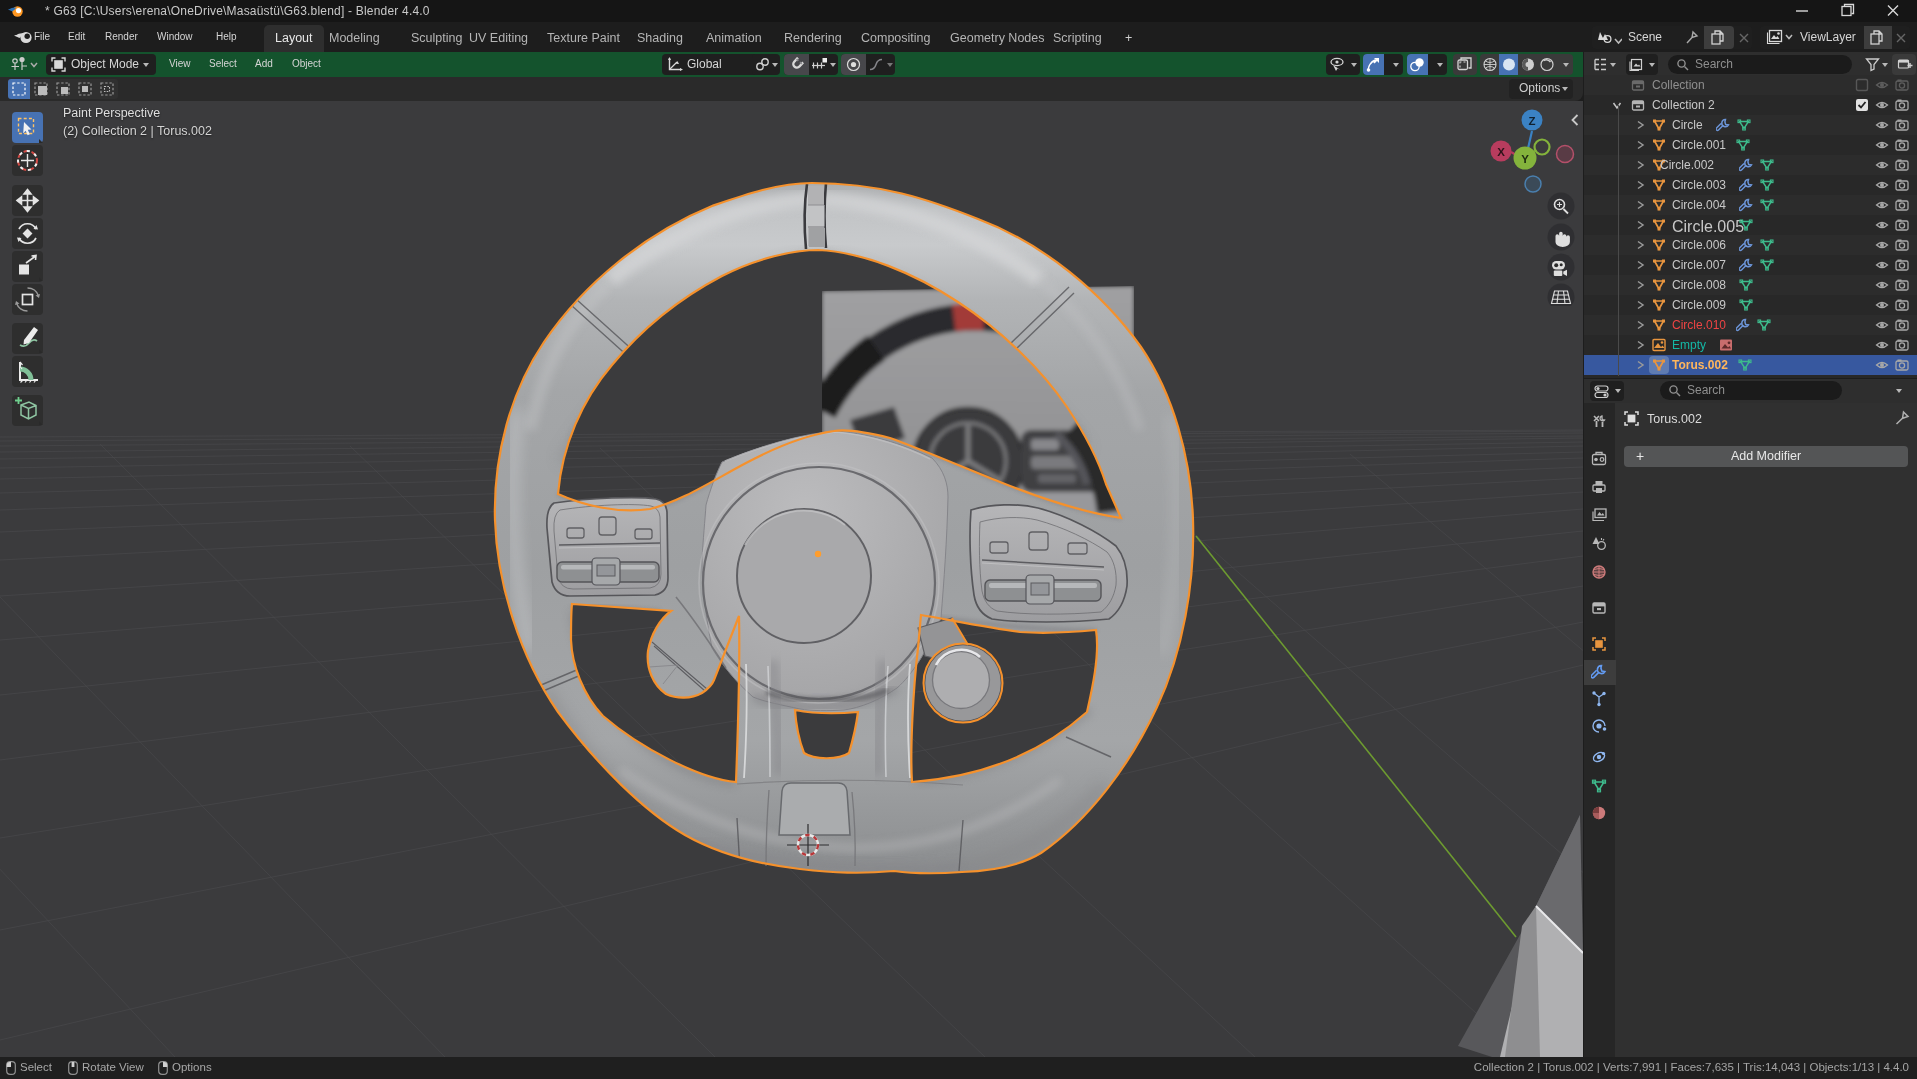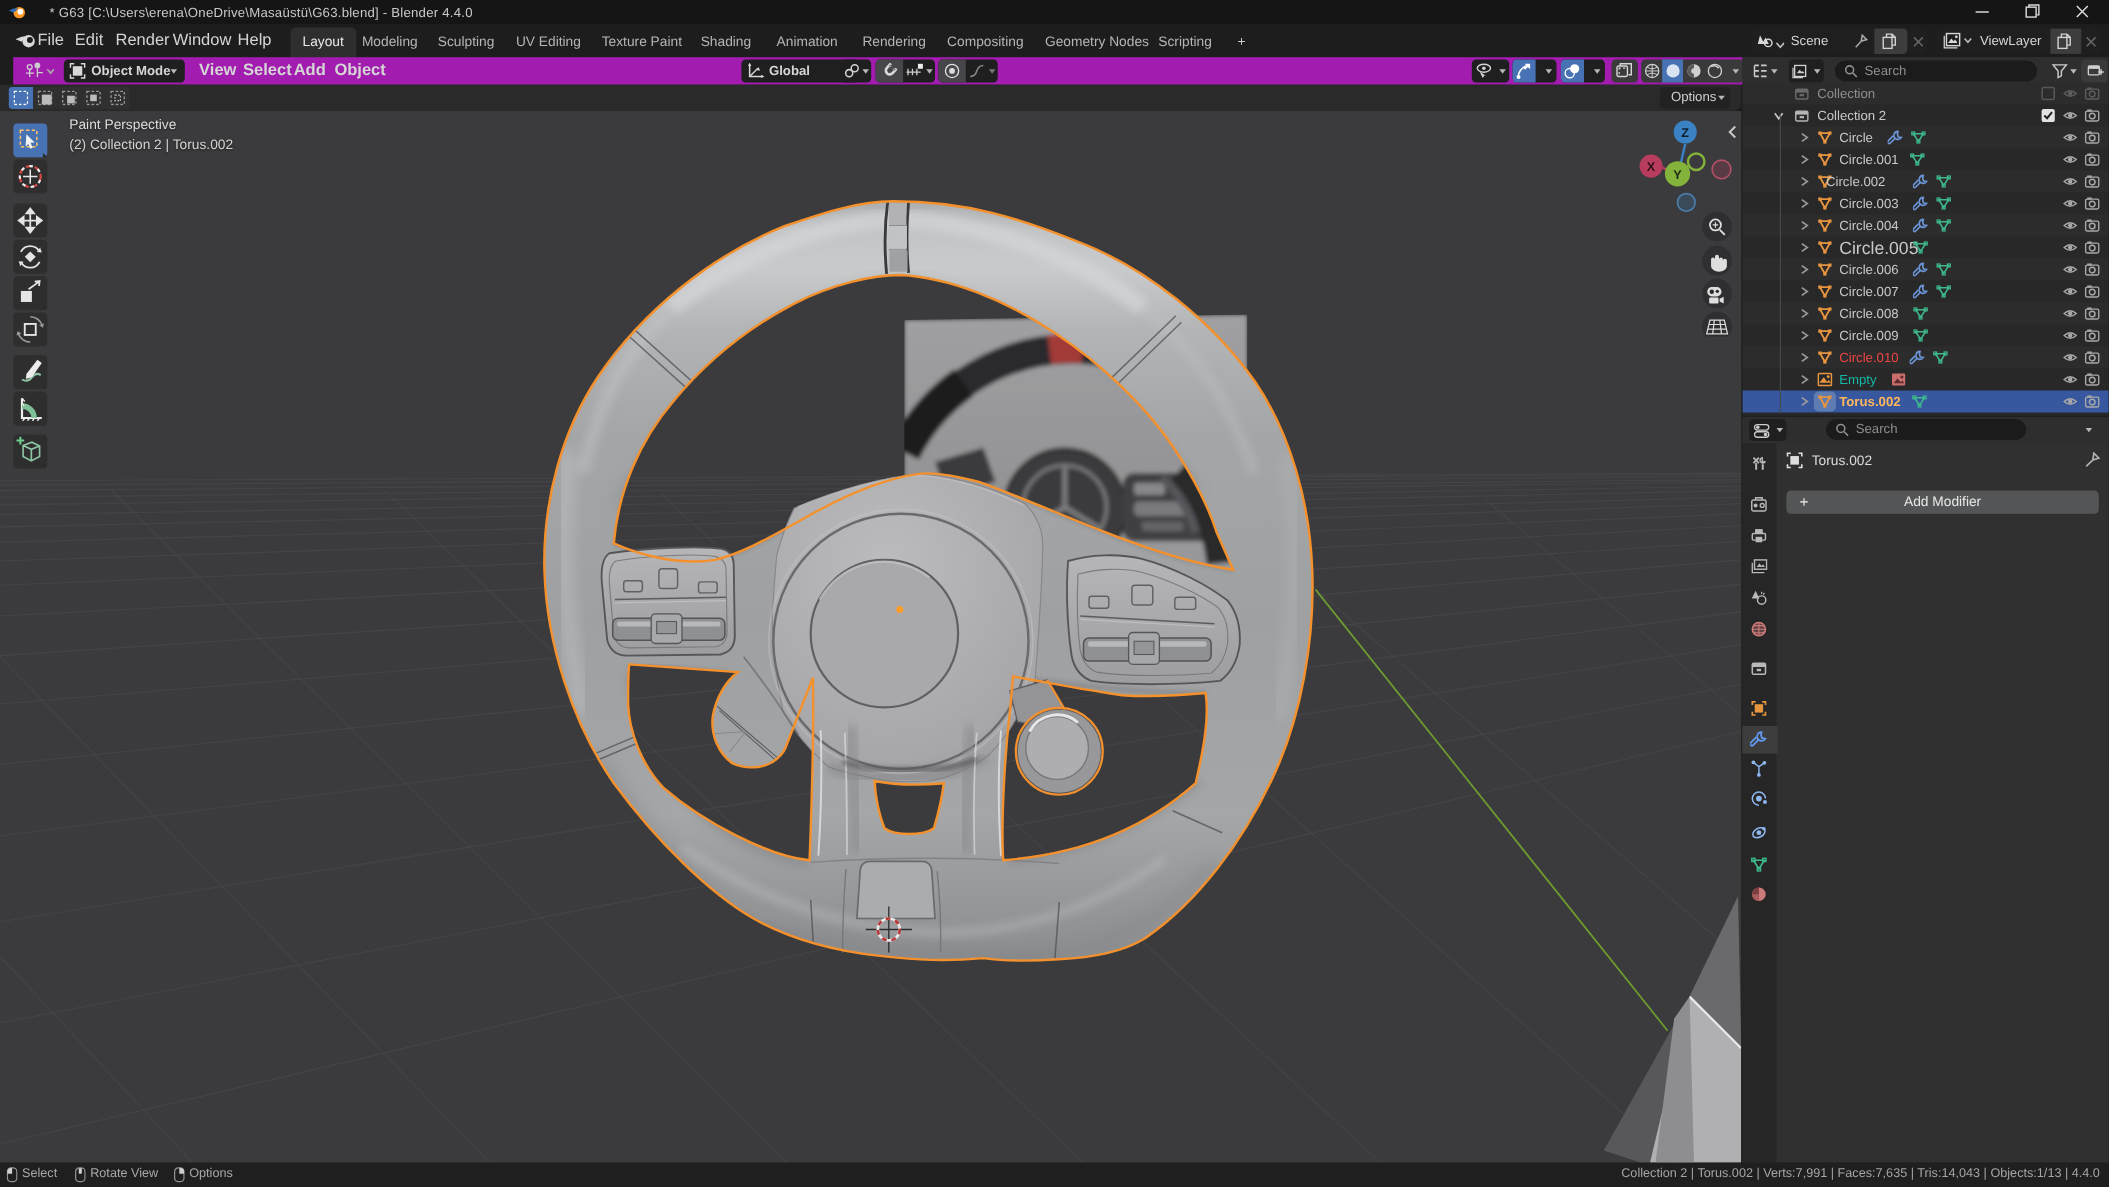--- a/index.html
+++ b/index.html
@@ -2,24 +2,24 @@
 <html><head>
 <meta charset="utf-8">
 <style>
 html,body{margin:0;padding:0;width:1917px;height:1079px;overflow:hidden;background:#1d1d1d;
 font-family:"Liberation Sans",sans-serif;-webkit-font-smoothing:antialiased;}
 *{box-sizing:border-box;}
 .abs{position:absolute;}
 #titlebar{position:absolute;left:0;top:0;width:1917px;height:22px;background:#151515;color:#cfcfcf;font-size:12px;}
 #titletext{position:absolute;left:45px;top:4px;color:#c9c9c9;font-size:12px;letter-spacing:0.2px;}
 #menubar{position:absolute;left:0;top:22px;width:1917px;height:30px;background:#1d1d1d;}
-.menuitem{position:absolute;top:0;height:30px;line-height:29px;color:#d5d5d5;font-size:15px;}
+.menuitem{position:absolute;top:0;height:30px;line-height:29px;color:#d5d5d5;font-size:10px;}
 .tab{position:absolute;top:3px;height:27px;line-height:26px;color:#b5b5b5;font-size:12.5px;border-radius:5px 5px 0 0;padding:0 11px;}
 .tab.active{background:#2e2e2e;color:#e8e8e8;}
-#header{position:absolute;left:12px;top:52px;width:1583px;height:25px;background:#a21caf;font-weight:bold;}
+#header{position:absolute;left:0;top:52px;width:1583px;height:25px;background:#14532d;}
 #toolsettings{position:absolute;left:0;top:77px;width:1583px;height:24px;background:#2a2a2a;border-radius:0 0 8px 0;}
 #outliner{position:absolute;left:1584px;top:52px;width:333px;height:326px;background:#282828;}
 #outlhead{position:absolute;left:1584px;top:52px;width:333px;height:25px;background:#2e2e2e;}
 #props{position:absolute;left:1584px;top:379px;width:333px;height:678px;background:#303030;}
 #propshead{position:absolute;left:1584px;top:379px;width:333px;height:24px;background:#2e2e2e;}
 #propnav{position:absolute;left:1584px;top:403px;width:31px;height:654px;background:#262626;}
 #statusbar{position:absolute;left:0;top:1057px;width:1917px;height:22px;background:#1f1f1f;color:#a8a8a8;font-size:11.5px;}
 .widget{position:absolute;background:#1f1f1f;border-radius:4px;color:#d6d6d6;font-size:12px;}
 .chev{display:inline-block;width:0;height:0;border-left:3.5px solid transparent;border-right:3.5px solid transparent;border-top:4.5px solid #b8b8b8;vertical-align:middle;}
 .searchbox{position:absolute;background:#1b1b1b;border-radius:11px;color:#8f8f8f;font-size:12px;}
@@ -50,21 +50,21 @@
   <path d="M0 7.5 L9 6 L5.5 10 Z" fill="#dadada"></path>
   <path d="M0.5 8 Q5 4.5 11 5 L8 8.6 Z" fill="#dadada"></path>
  </svg>
  <div class="menuitem" style="left:34px">File</div>
  <div class="menuitem" style="left:68px">Edit</div>
  <div class="menuitem" style="left:105px">Render</div>
  <div class="menuitem" style="left:157px">Window</div>
  <div class="menuitem" style="left:216px">Help</div>
  <div class="tab active" style="left:264px">Layout</div>
  <div class="tab" style="left:318px">Modeling</div>
- <div class="tab" style="left:387px">Sculpting</div>
+ <div class="tab" style="left:400px">Sculpting</div>
  <div class="tab" style="left:458px">UV Editing</div>
  <div class="tab" style="left:536px">Texture Paint</div>
  <div class="tab" style="left:626px">Shading</div>
  <div class="tab" style="left:695px">Animation</div>
  <div class="tab" style="left:773px">Rendering</div>
  <div class="tab" style="left:850px">Compositing</div>
  <div class="tab" style="left:939px">Geometry Nodes</div>
  <div class="tab" style="left:1042px">Scripting</div>
  <div class="tab" style="left:1114px;color:#cfcfcf">+</div>
 

